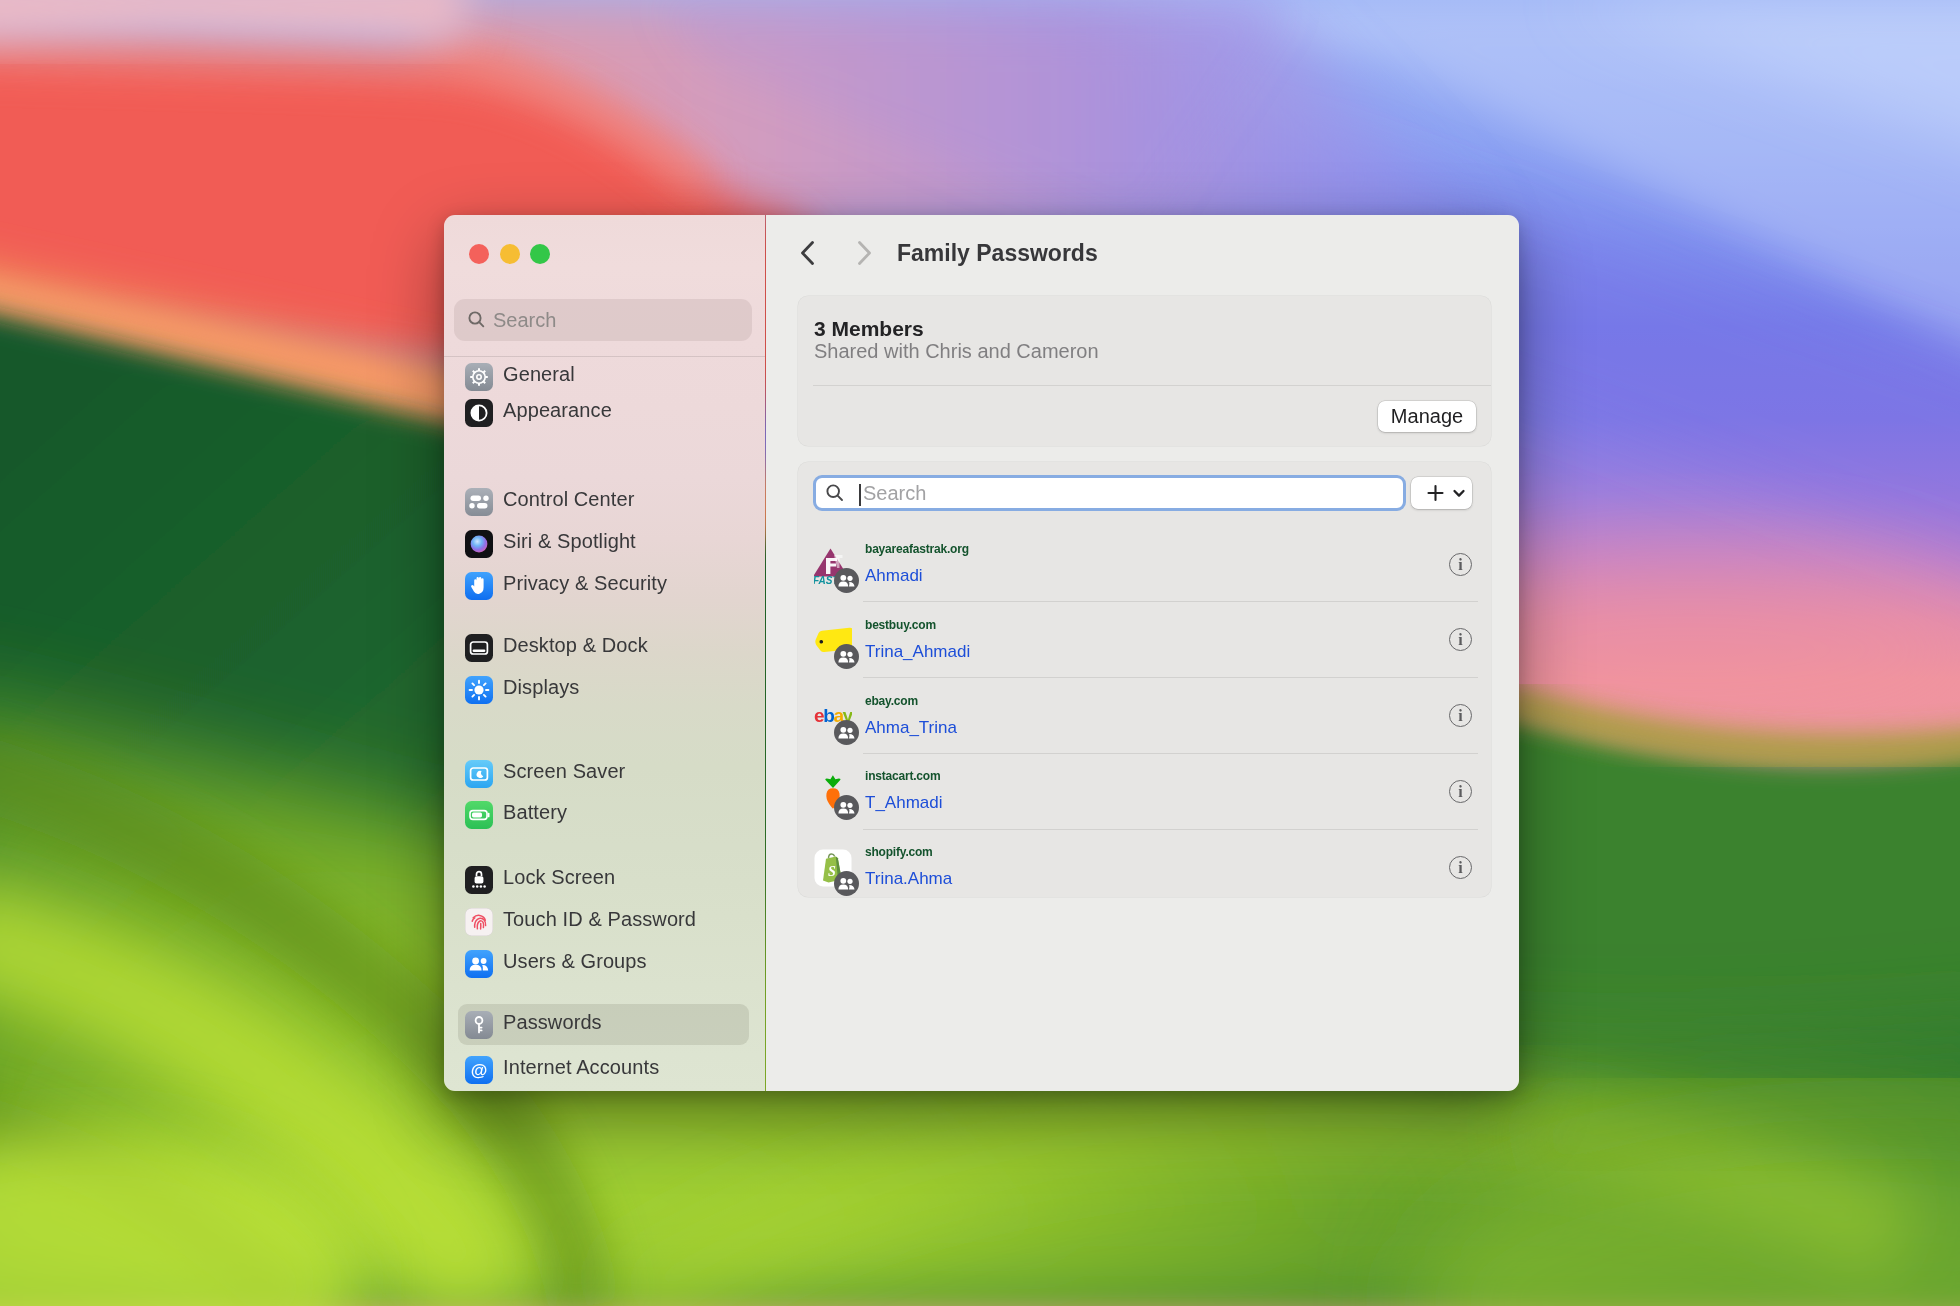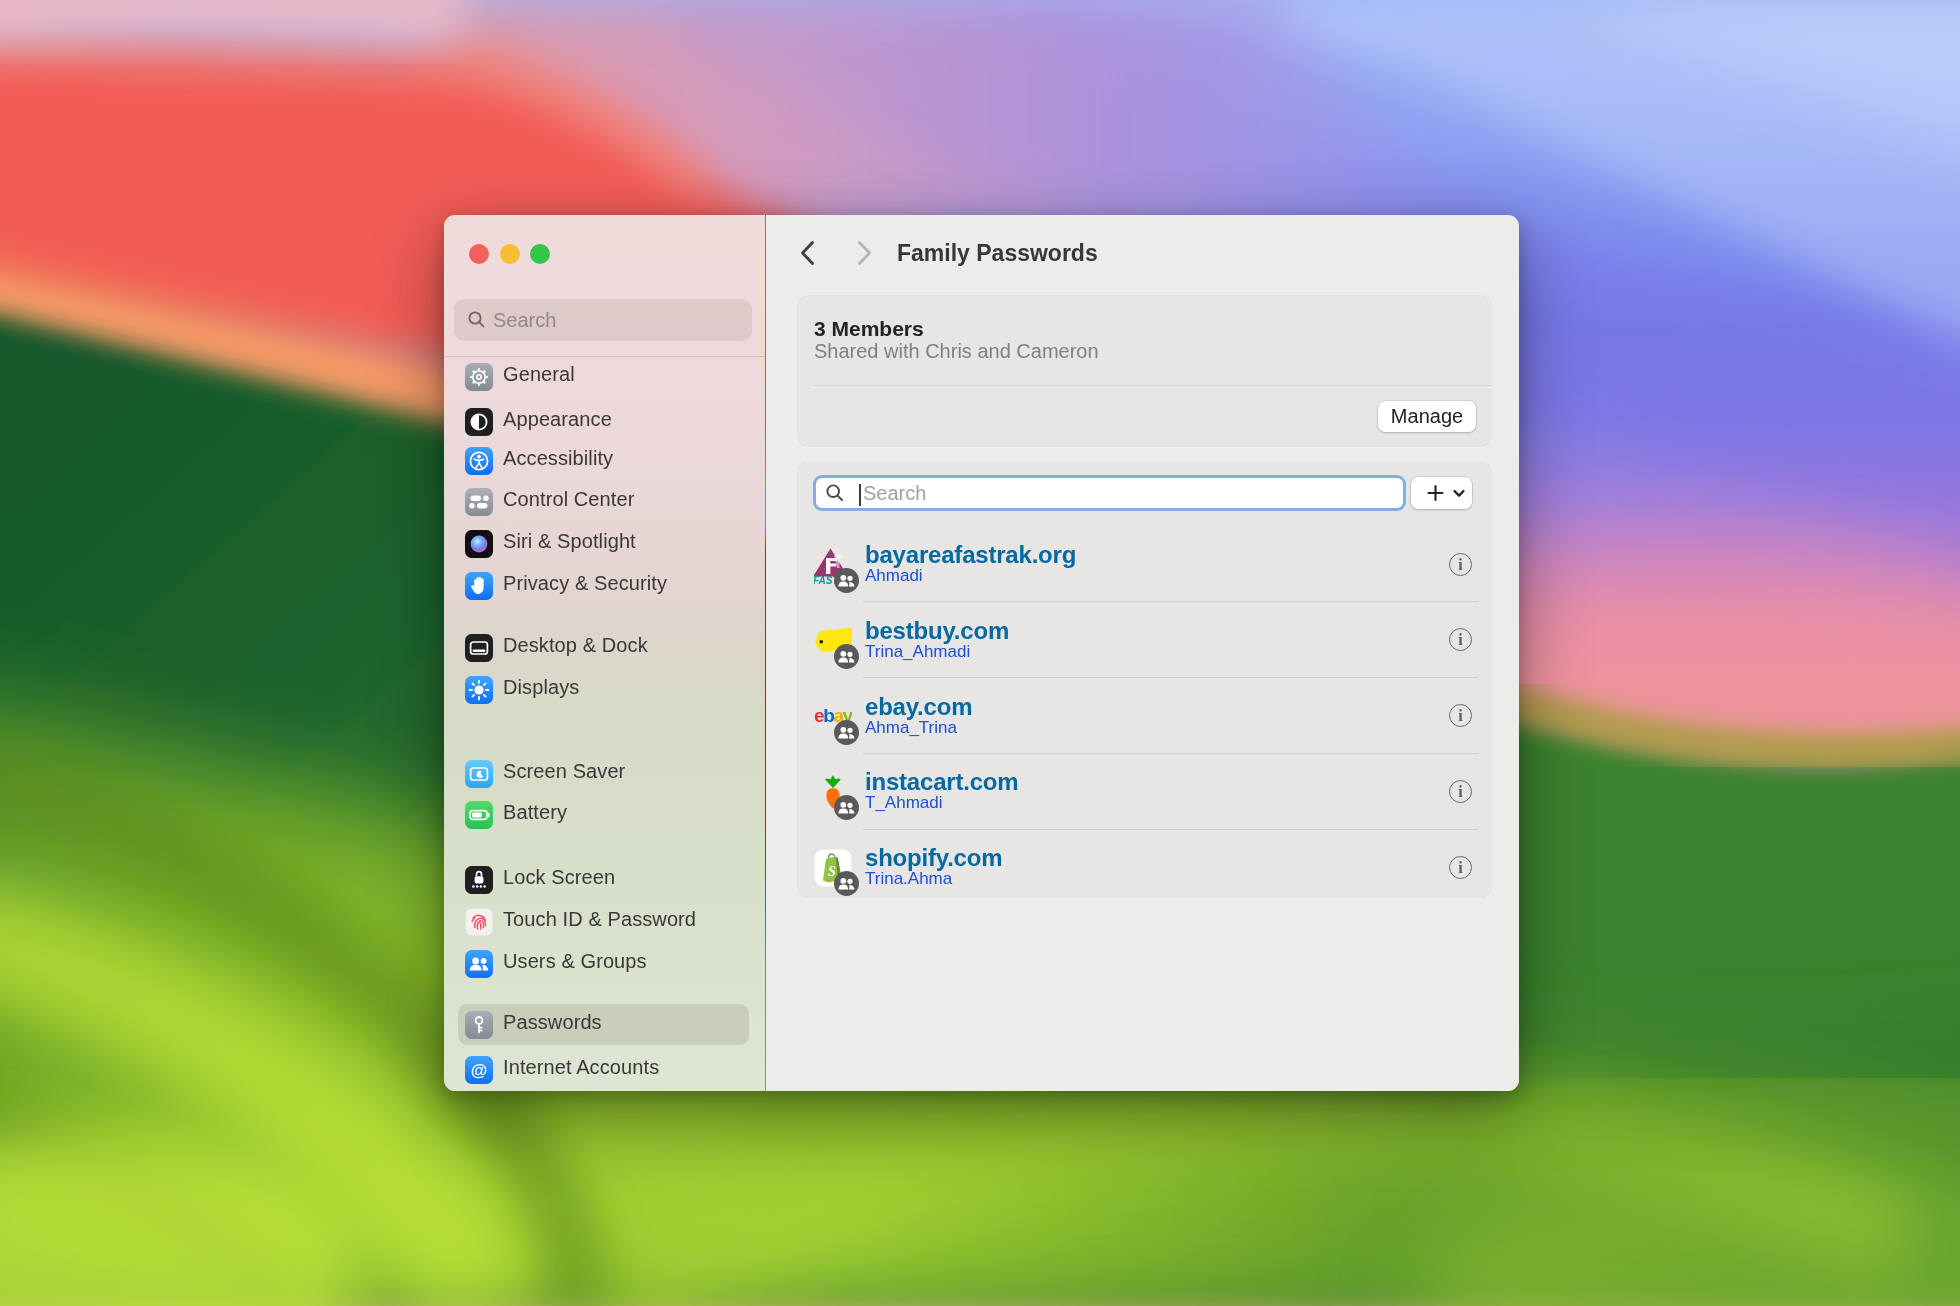--- a/index.html
+++ b/index.html
@@ -20,21 +20,21 @@
   .row{position:absolute;left:0;width:321px;height:42px;}
   .ric{position:absolute;left:21px;top:7px;width:28px;height:28px;border-radius:6.5px;}
   .rtx{position:absolute;left:59px;top:0;line-height:37px;font-size:20px;color:#38383a;letter-spacing:0.1px;}
   .hl{position:absolute;left:14px;top:789px;width:291px;height:41px;border-radius:9px;background:rgba(84,84,64,0.15);}
 
   .card{position:absolute;left:32px;width:693px;background:#e7e6e4;border-radius:10px;
         box-shadow:0 0 0 0.5px rgba(0,0,0,0.07);}
   .btn{position:absolute;background:#ffffff;border-radius:7px;
        box-shadow:0 0 0 0.5px rgba(0,0,0,0.16),0 1px 2.5px rgba(0,0,0,0.18);}
   .badge{position:absolute;left:36px;width:25px;height:25px;}
-  .sname{position:absolute;left:67px;font-size:24px;font-weight:bold;color:#0369a1;line-height:1;letter-spacing:-0.2px;}
+  .sname{position:absolute;left:67px;font-size:12px;font-weight:bold;color:#14532d;line-height:1;letter-spacing:-0.2px;}
   .suser{position:absolute;left:67px;font-size:17px;color:#1d4ed8;line-height:1;}
   .info{position:absolute;left:651px;width:21px;height:21px;border:1.8px solid #68686a;border-radius:50%;}
   .info span{position:absolute;width:100%;text-align:center;top:1px;font-family:"Liberation Serif",serif;font-size:16px;font-weight:600;color:#5c5c5e;line-height:19px;}
   .rsep{position:absolute;left:65px;width:615px;height:1px;background:rgba(0,0,0,0.09);}
 </style>
 </head>
 <body>
 <svg id="wall" width="1960" height="1306" viewBox="0 0 1960 1306">
   <defs>
     <linearGradient id="sky" x1="0" y1="0" x2="0" y2="1306" gradientUnits="userSpaceOnUse">
@@ -149,38 +149,28 @@
                 <line x1="7.8" y1="7.8" x2="9.6" y2="9.6"></line>
                 <line x1="18.4" y1="18.4" x2="20.2" y2="20.2"></line>
                 <line x1="20.2" y1="7.8" x2="18.4" y2="9.6"></line>
                 <line x1="9.6" y1="18.4" x2="7.8" y2="20.2"></line>
               </g>
             </g>
           </svg>
       </span>
         <span class="rtx">General</span>
       </div>
-    <div class="row" style="top:186px">
+    <div class="row" style="top:177px">
         <span class="ric" style="background:#1f1f21">
       <svg width="28" height="28" viewBox="0 0 28 28">
             <circle cx="14" cy="14" r="7.6" fill="none" stroke="#fff" stroke-width="1.8"></circle>
             <path d="M14,6.4 A7.6,7.6 0 0 0 14,21.6 Z" fill="#fff"></path>
           </svg>
       </span>
         <span class="rtx">Appearance</span>
-      </div>
-    <div class="row" style="top:225px">
-        <span class="ric" style="background:linear-gradient(180deg,#3fa2fd,#0e6ef0)">
-      <svg width="28" height="28" viewBox="0 0 28 28">
-            <circle cx="14" cy="14" r="8.6" fill="none" stroke="#fff" stroke-width="1.7"></circle>
-            <circle cx="14" cy="9.6" r="1.9" fill="#fff"></circle>
-            <path d="M9.4,12.2 Q14,14.4 18.6,12.2 M14,13.6 L14,16.4 M14,16 L11.2,20.4 M14,16 L16.8,20.4" stroke="#fff" stroke-width="1.7" fill="none" stroke-linecap="round"></path>
-          </svg>
-      </span>
-        <span class="rtx">Accessibility</span>
       </div>
     <div class="row" style="top:266px">
         <span class="ric" style="background:linear-gradient(180deg,#abb0b8,#868c95)">
       <svg width="28" height="28" viewBox="0 0 28 28">
             <g fill="#fff">
               <rect x="5.5" y="7.5" width="10.5" height="5.4" rx="2.7"></rect>
               <circle cx="21" cy="10.2" r="2.7"></circle>
               <circle cx="7" cy="17.8" r="2.7"></circle>
               <rect x="12" y="15.1" width="10.5" height="5.4" rx="2.7"></rect>
             </g>

